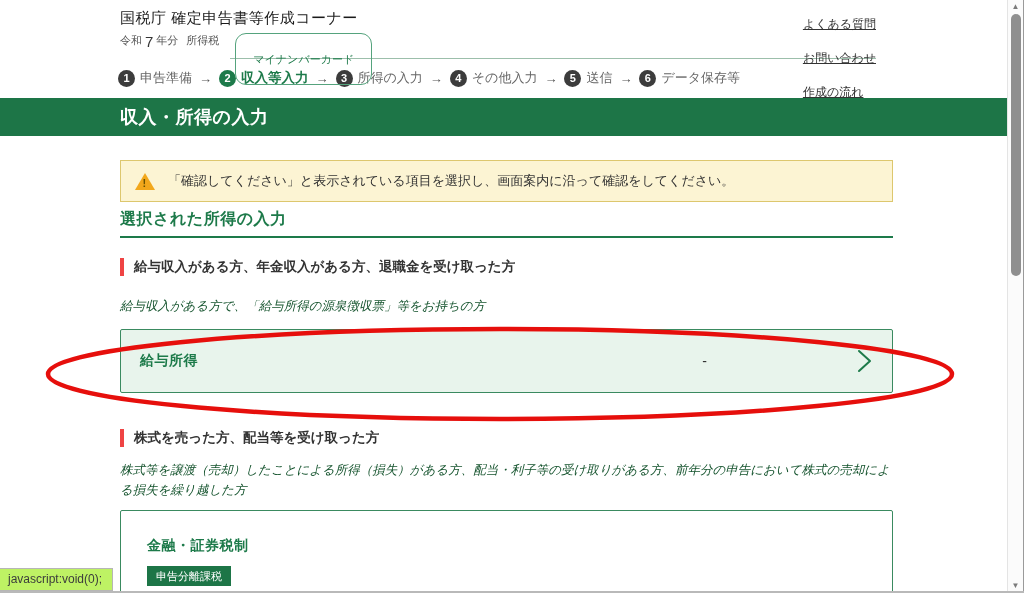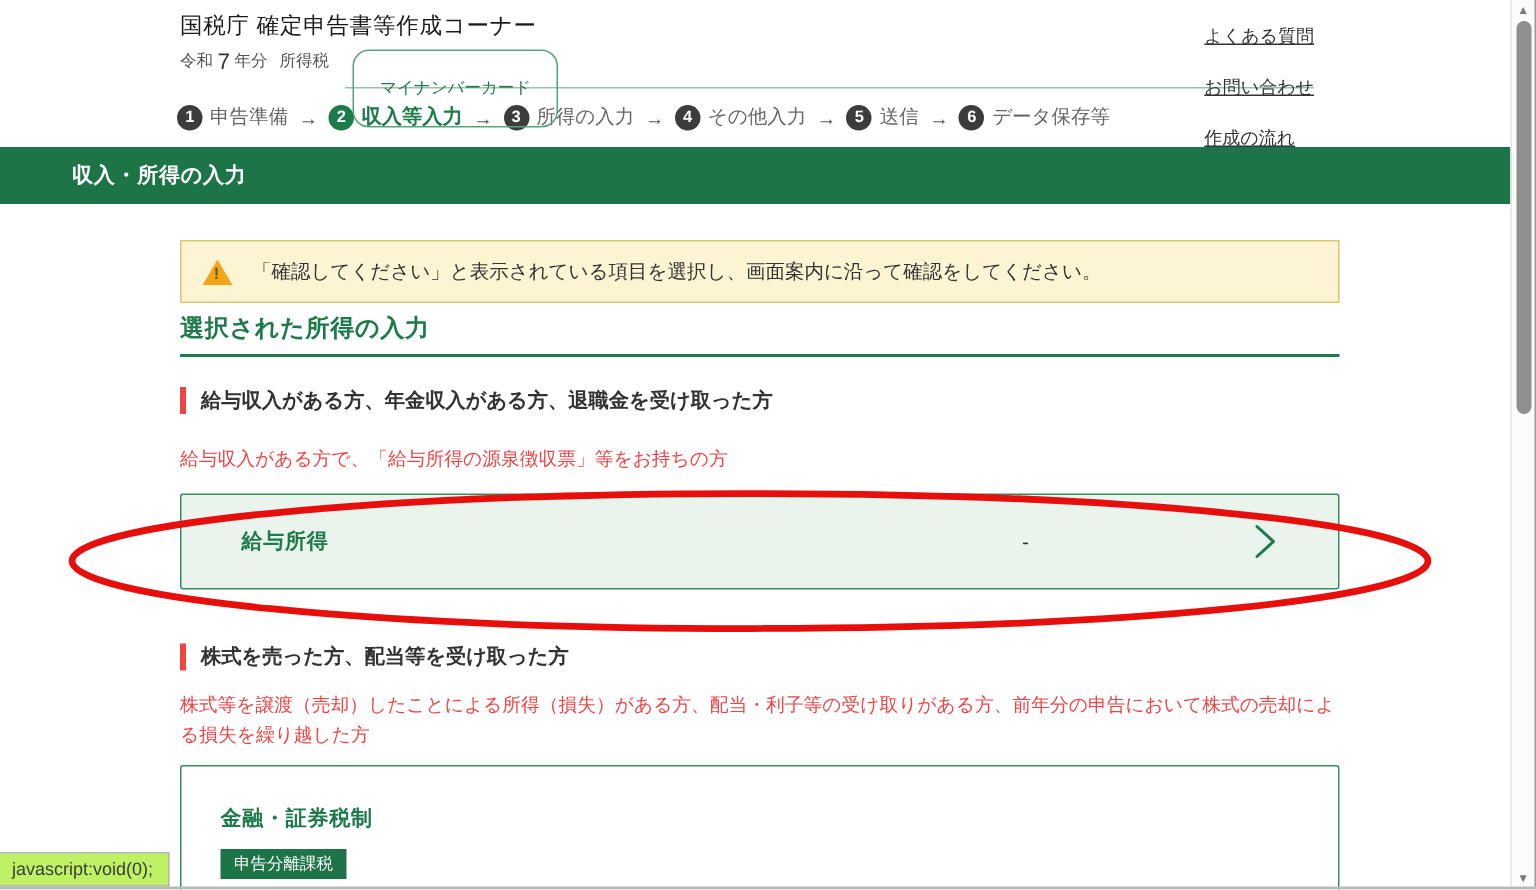--- a/index.html
+++ b/index.html
@@ -36,22 +36,22 @@
     background: #3c3c3c; color: #fff; font-size: 11px; font-weight: bold;
     display: inline-flex; align-items: center; justify-content: center; margin-right: 5px;
   }
   .step.active .step-num { background: #1d7a4a; }
   .step.active .step-label { color: #1d7a4a; font-weight: bold; font-size: 13.5px; }
   .step-arrow { color: #555; font-weight: bold; margin: 0 7px; font-size: 13px; }
 
   
   .banner {
     margin-top: 10px; height: 38px; background: #1d7547;
-    color: #ffffff; font-size: 14px; font-weight: bold;
-    display: flex; align-items: center; padding-left: 48px; letter-spacing: .5px;
+    color: #ffffff; font-size: 18px; font-weight: bold;
+    display: flex; align-items: center; padding-left: 120px; letter-spacing: .5px;
   }
 
   
   .main { padding: 0 114px 0 120px; width: 1007px; }
   .warning-box {
     margin-top: 24px; background: #fcf4d3; border: 1px solid #ddc76e;
     padding: 11px 14px; display: flex; align-items: center; font-size: 13px; color: #333;
   }
   .warn-icon { position: relative; width: 0; height: 0; flex: none;
     border-left: 10px solid transparent; border-right: 10px solid transparent;
@@ -60,27 +60,27 @@
 
   .section-title {
     margin-top: 7px; color: #1d7a4a; font-size: 16px; font-weight: bold;
     padding-bottom: 6px; border-bottom: 2px solid #1d7a4a; letter-spacing: .5px; font-family: Liberation Serif, serif;
   }
   .group-heading {
     margin-top: 20px; border-left: 4px solid #ef4444; padding: 1px 0 1px 10px;
     font-size: 13.5px; font-weight: bold; color: #333; line-height: 16px;
   }
   .group2-heading { margin-top: 36px; }
-  .desc { margin-top: 20px; font-size: 12.5px; color: #ef4444; line-height: 20px; }
+  .desc { margin-top: 20px; font-size: 12.5px; color: #14532d; line-height: 20px; font-style: italic; }
   .desc2 { margin-top: 13px; }
 
   .income-row {
     margin-top: 13px; height: 64px; width: 100%;
     background: #e8f4ec; border: 1px solid #3a8a60; border-radius: 2px;
-    display: flex; align-items: center; padding: 0 40px; cursor: pointer;
+    display: flex; align-items: center; padding: 0 19px; cursor: pointer;
   }
   .income-label { color: #1d7a4a; font-size: 14px; font-weight: bold; letter-spacing: .5px; }
   .income-value { margin-left: auto; color: #333; font-size: 14px; }
   .chevron { margin-left: 150px; flex: none; display: inline-flex; }
 
   .panel {
     margin-top: 10px; border: 1px solid #3a8a60; border-radius: 2px;
     padding: 26px 26px 40px; background: #fff;
   }
   .panel-title { color: #1d7a4a; font-size: 14px; font-weight: bold; letter-spacing: .5px; }

